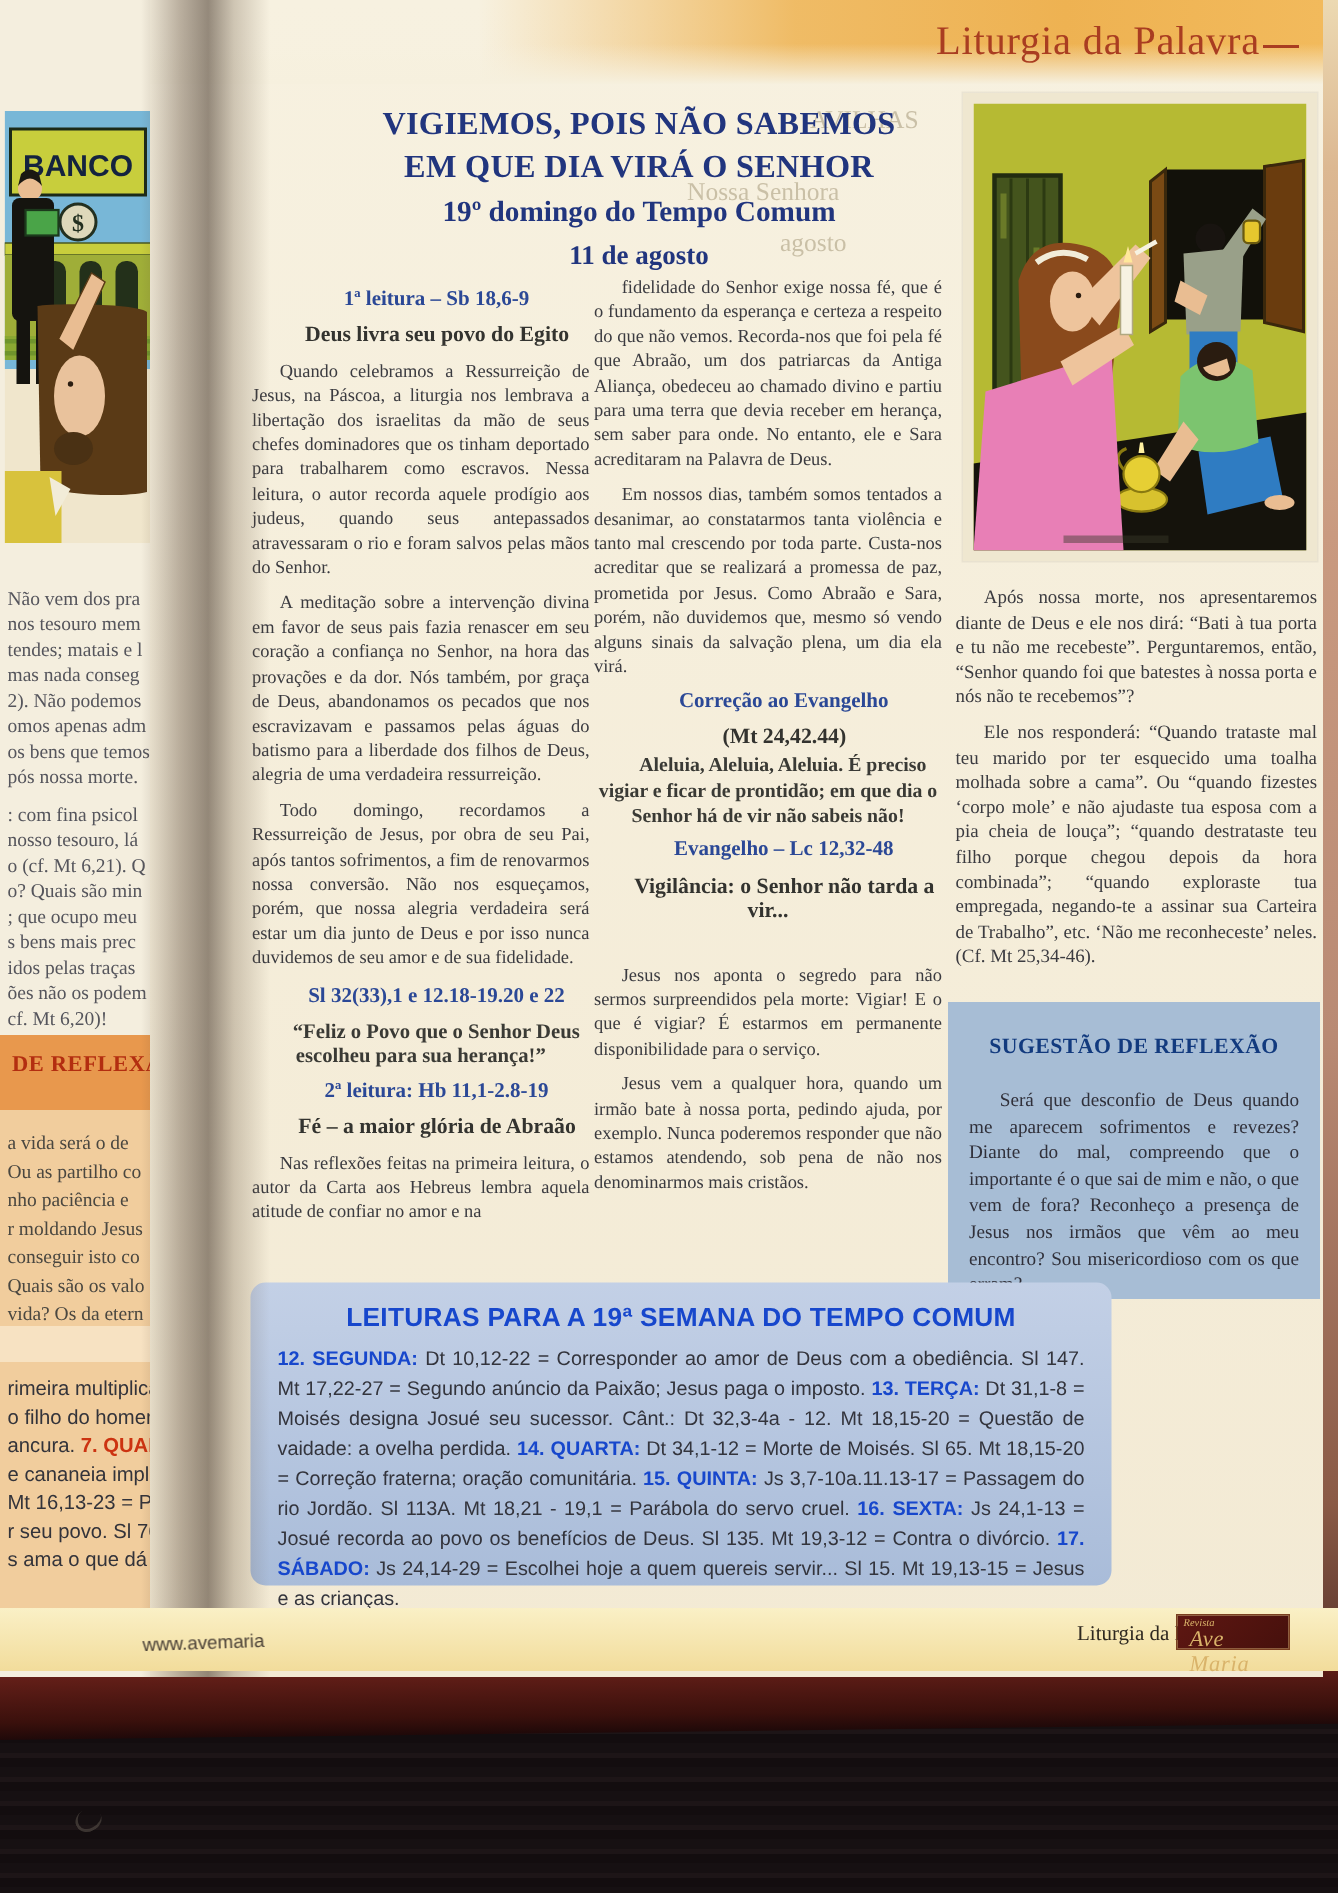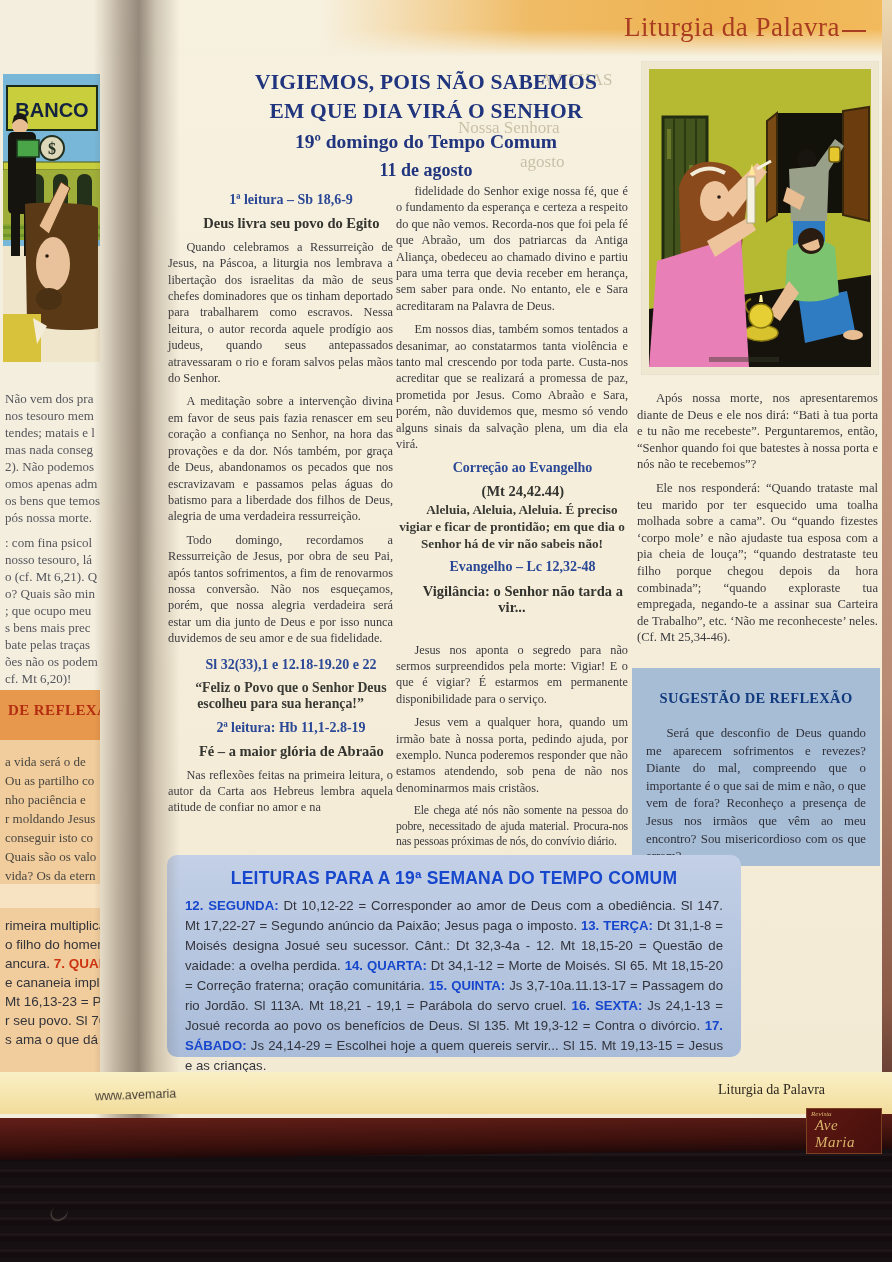--- a/index.html
+++ b/index.html
@@ -75,22 +75,22 @@
     background:linear-gradient(180deg,#ecd9b2 0%,#dcb892 10%,#c99a80 32%,#b98a74 62%,#8a5a46 90%,#57332a 100%);}
   .spine{left:94px;top:0;width:86px;height:1118px;pointer-events:none;z-index:5;
     background:linear-gradient(90deg,rgba(80,60,45,0) 0%,rgba(80,60,45,.36) 30%,rgba(58,42,30,.52) 52%,rgba(90,70,50,.26) 72%,rgba(120,95,70,0) 100%);}
 
   
   .footer-band{left:0;right:0;top:1072px;height:42px;z-index:6;
     background:linear-gradient(180deg,#faf0c6,#f2dc9b);}
   .footer-url{left:95px;top:16px;font-family:"Liberation Sans",sans-serif;font-size:12.5px;color:#4a4036;
     transform:rotate(-2deg);filter:blur(.3px);}
   .footer-section{left:718px;top:10px;font-size:14px;color:#2e2820;white-space:nowrap;}
-  .footer-logo{left:806px;top:4px;width:76px;height:46px;background:linear-gradient(135deg,#5e1712,#46100c);
-    border:1px solid #7a4020;box-sizing:border-box;margin-top:32px;}
+  .footer-logo{left:784px;top:4px;width:76px;height:24px;background:linear-gradient(135deg,#5e1712,#46100c);
+    border:1px solid #7a4020;box-sizing:border-box;}
   .logo-top{position:absolute;left:4px;top:1px;font-size:7px;color:#d9b36a;font-style:italic;}
   .logo-main{position:absolute;left:8px;top:8px;font-size:15px;color:#d9b36a;font-style:italic;
     font-family:"Liberation Serif",serif;letter-spacing:.5px;}
 </style>
 </head>
 <body>
 
 <div class="shot">
 
   <div class="abs bottom-dark"></div>
@@ -140,21 +140,21 @@
         <div>os bens que temos</div>
         <div>pós nossa morte.</div>
       </div>
     <div class="abs lp-frag" style="top:534px;">
         <div>: com fina psicol</div>
         <div>nosso tesouro, lá</div>
         <div>o (cf. Mt 6,21). Q</div>
         <div>o? Quais são min</div>
         <div>; que ocupo meu</div>
         <div>s bens mais prec</div>
-        <div>bate pelas traças</div>
+        <div>idos pelas traças</div>
         <div>ões não os podem</div>
         <div>cf. Mt 6,20)!</div>
       </div>
 
     <div class="abs lp-orange"></div>
     <div class="abs lp-tan"></div>
     <div class="abs lp-tan-lite"></div>
     <div class="abs lp-reflexao">DE REFLEXÃO</div>
 
     <div class="abs lp-frag lp-frag3" style="top:752px;line-height:19px;">
@@ -208,21 +208,20 @@
     <div class="abs col col-2">
       <p>fidelidade do Senhor exige nossa fé, que é o fundamento da esperança e certeza a respeito do que não vemos. Recorda-nos que foi pela fé que Abraão, um dos patriarcas da Antiga Aliança, obedeceu ao chamado divino e partiu para uma terra que devia receber em herança, sem saber para onde. No entanto, ele e Sara acreditaram na Palavra de Deus.</p>
       <p>Em nossos dias, também somos tentados a desanimar, ao constatarmos tanta violência e tanto mal crescendo por toda parte. Custa-nos acreditar que se realizará a promessa de paz, prometida por Jesus. Como Abraão e Sara, porém, não duvidemos que, mesmo só vendo alguns sinais da salvação plena, um dia ela virá.</p>
       <p class="h-blue cent-blk">Correção ao Evangelho</p>
       <p class="h-dark" style="margin-bottom:2px;">(Mt 24,42.44)</p>
       <p class="accl-text">Aleluia, Aleluia, Aleluia. É preciso vigiar e ficar de prontidão; em que dia o Senhor há de vir não sabeis não!</p>
       <p class="h-blue cent-blk">Evangelho – Lc 12,32-48</p>
       <p class="h-dark" style="margin-bottom:26px;">Vigilância: o Senhor não tarda a vir...</p>
       <p>Jesus nos aponta o segredo para não sermos surpreendidos pela morte: Vigiar! E o que é vigiar? É estarmos em permanente disponibilidade para o serviço.</p>
       <p>Jesus vem a qualquer hora, quando um irmão bate à nossa porta, pedindo ajuda, por exemplo. Nunca poderemos responder que não estamos atendendo, sob pena de não nos denominarmos mais cristãos.</p>
-      <p class="condensed">Ele chega até nós não somente na pessoa do pobre, necessitado de ajuda material. Procura-nos nas pessoas próximas de nós, do convívio diário.</p>
     </div>
 
     <div class="abs illus">
       <svg width="222" height="298" viewBox="0 0 222 298">
         <rect x="0" y="0" width="222" height="298" fill="#b6ba33"></rect>
         <rect x="14" y="48" width="44" height="152" fill="#44541d" stroke="#222c10" stroke-width="3"></rect>
         <line x1="25" y1="50" x2="25" y2="198" stroke="#2c3a12" stroke-width="2"></line>
         <line x1="36" y1="50" x2="36" y2="198" stroke="#2c3a12" stroke-width="2"></line>
         <line x1="47" y1="50" x2="47" y2="198" stroke="#2c3a12" stroke-width="2"></line>
         <rect x="18" y="60" width="4" height="30" fill="#6a7a28"></rect>

